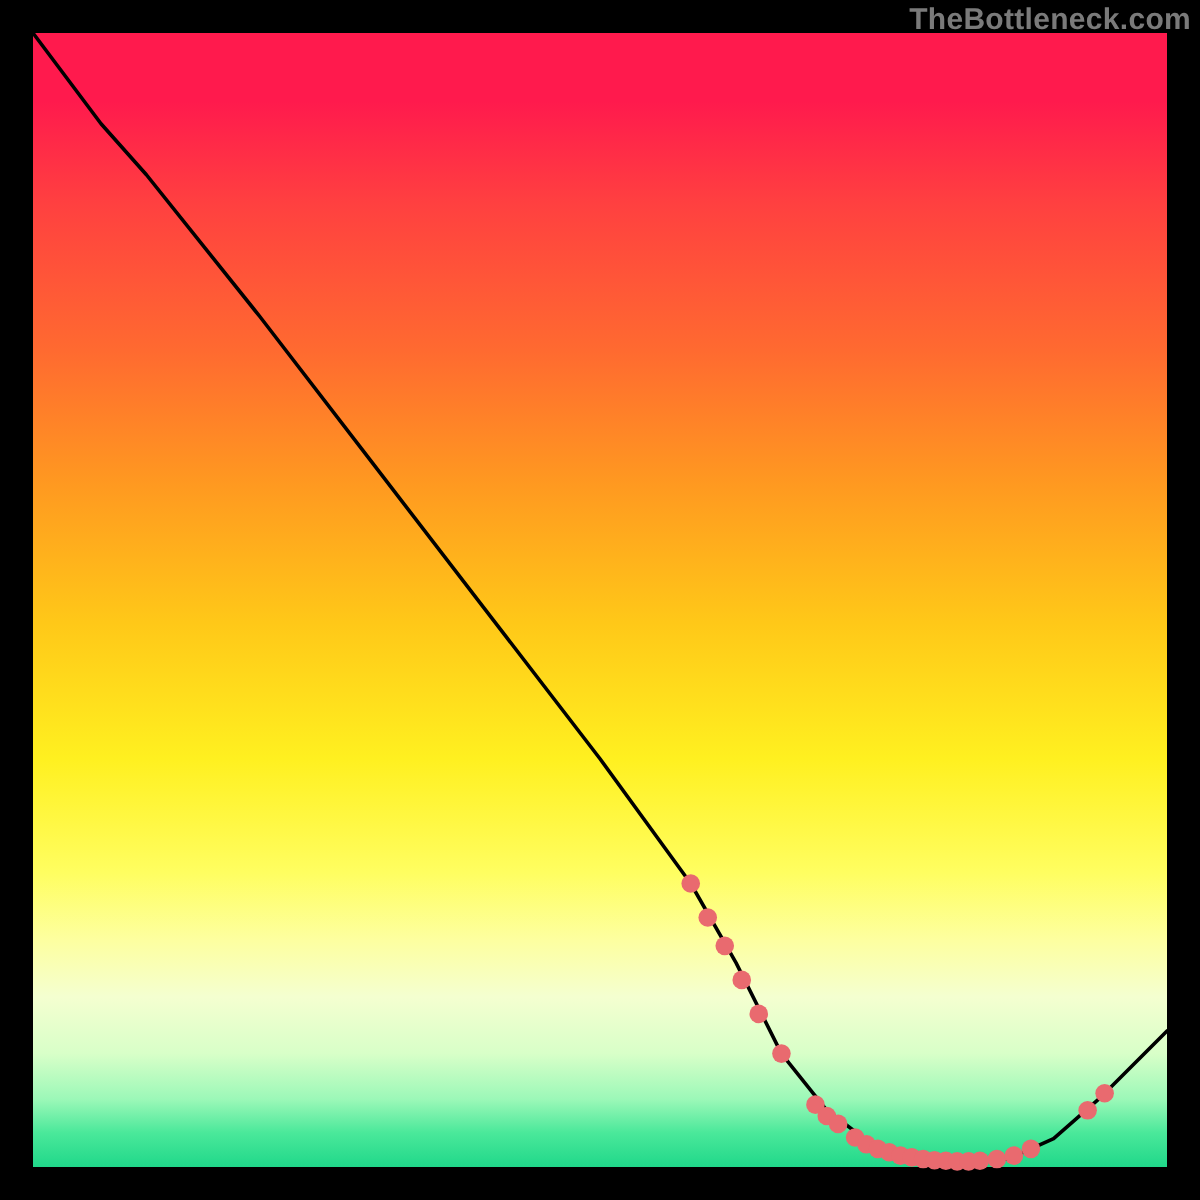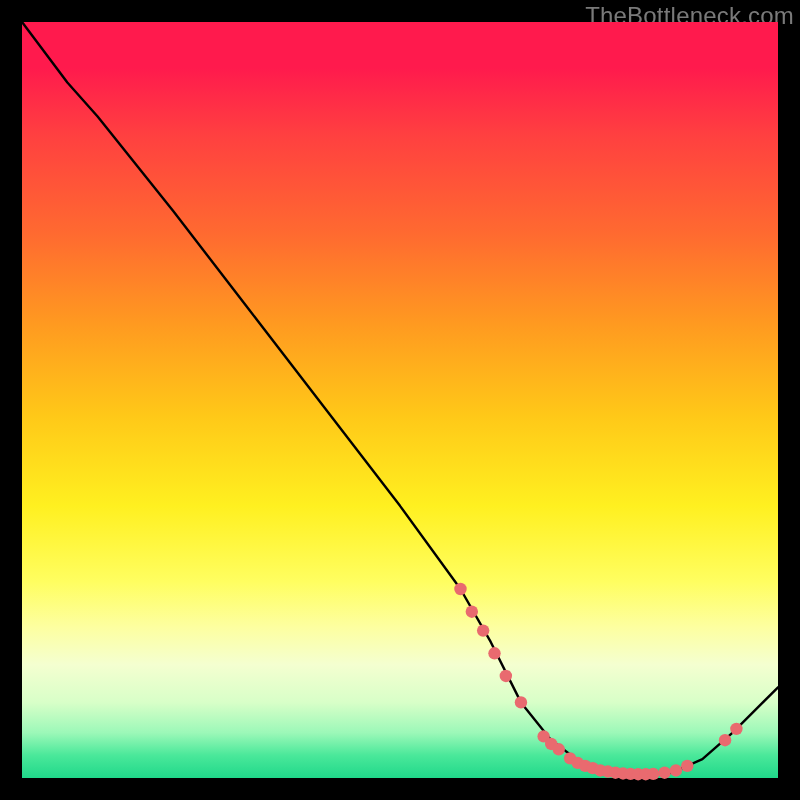--- a/index.html
+++ b/index.html
@@ -40,23 +40,24 @@
       #9cf8b8 94%,
       #4ae89a 97%,
       #20d88a 100%
     );
   }
   .watermark {
     position: absolute;
     top: 2px;
     right: 6px;
     color: #7a7a7a;
-    font-size: 24px;
+    font-size: 20px;
     letter-spacing: 0.2px;
     user-select: none;
+    font-weight: bold;
   }
   svg.curve {
     position: absolute;
     left: 0;
     top: 0;
     width: 756px;
     height: 756px;
     overflow: visible;
   }
   .line {

